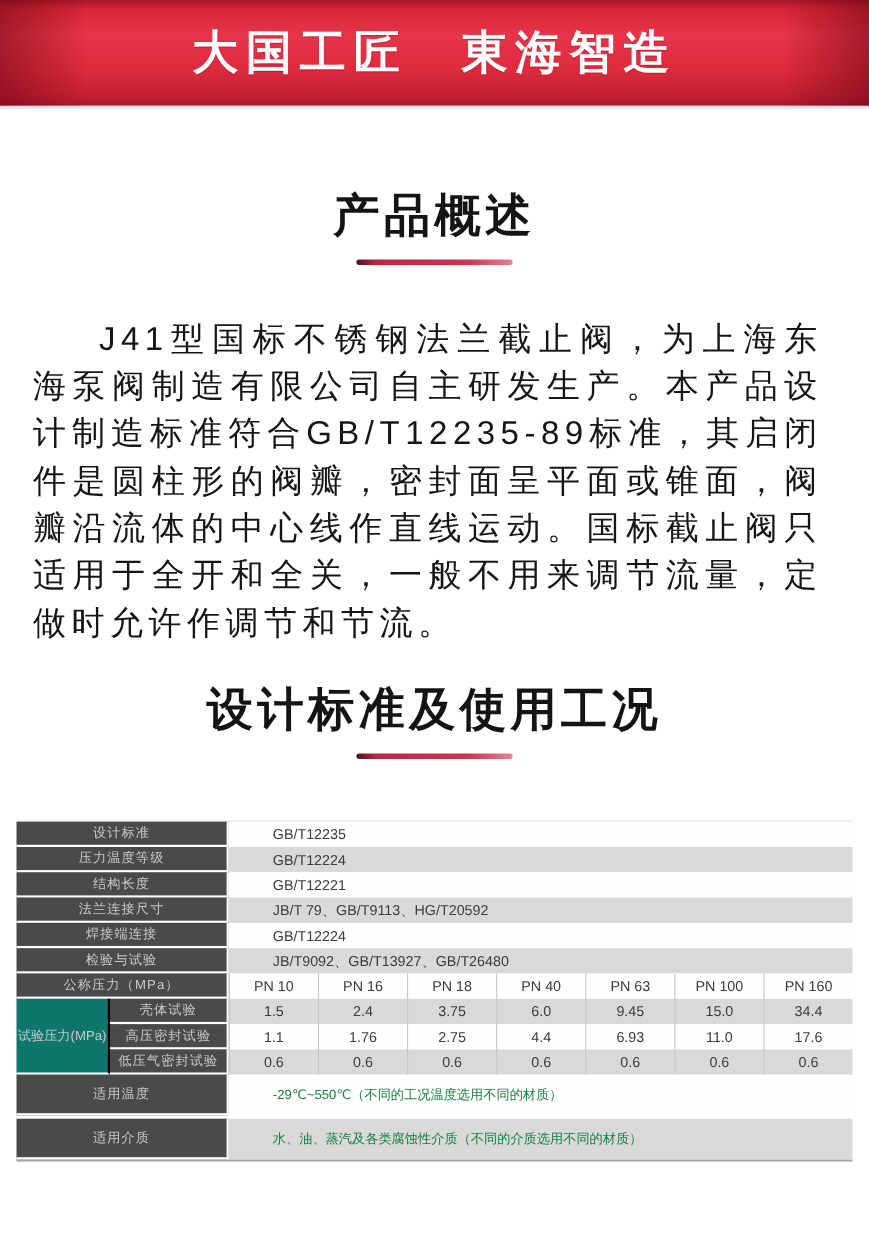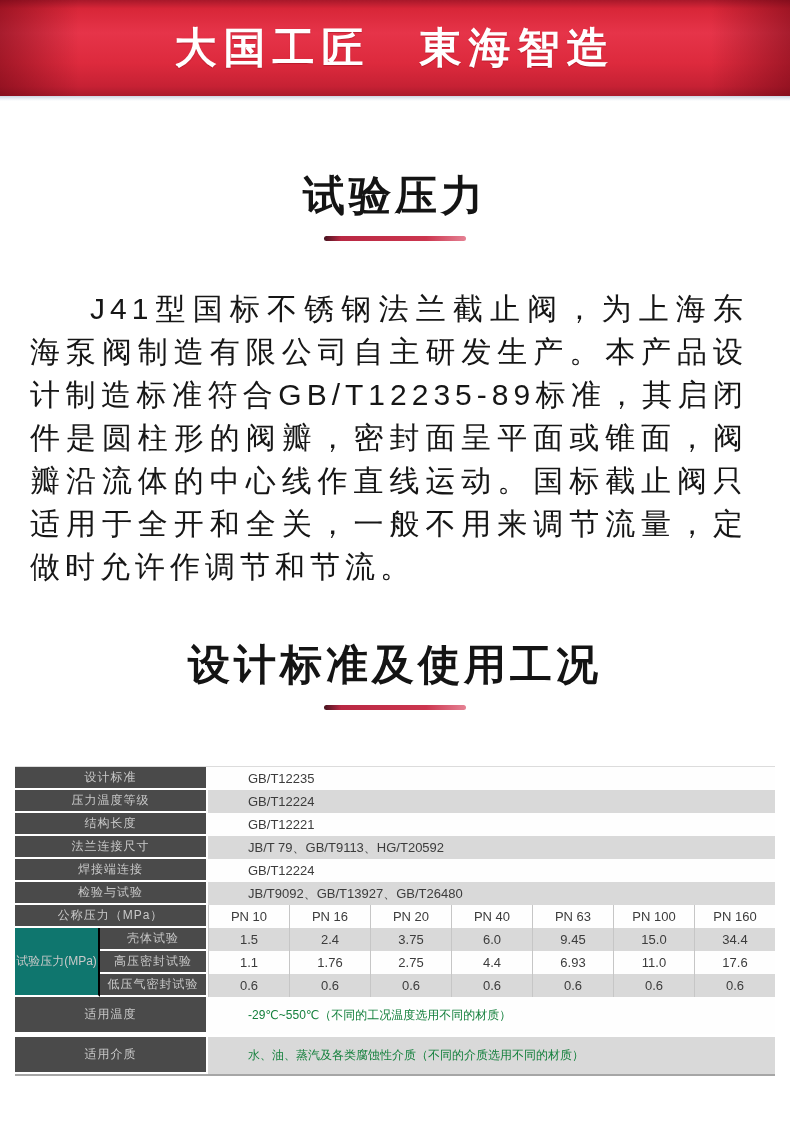--- a/index.html
+++ b/index.html
@@ -21,21 +21,21 @@
     text-shadow:0 1px 1px rgba(120,0,15,.35);
   }
   .banner-shadow{height:5px;background:linear-gradient(180deg,#ccd4e2 0%,#eef2f7 60%,#ffffff 100%);}
 
   
   .section-title{
     text-align:center;font-size:42px;font-weight:bold;color:#141414;
     letter-spacing:4px;line-height:50px;
   }
   .title-1{margin-top:70px;}
-  .title-2{margin-top:52px;}
+  .title-2{margin-top:32px;}
   .title-underline{
     width:142px;height:5px;margin:15px auto 0;border-radius:3px;
     background:linear-gradient(90deg,#46131f 0%,#b92843 12%,#cc364f 72%,#e58294 100%);
   }
 
   
   .intro{
     margin:46px 42px 0 30px;
     font-size:30px;line-height:43px;letter-spacing:5px;
     text-align:justify;text-indent:2em;color:#161616;
@@ -81,21 +81,21 @@
   .gap-top{margin-top:3px;}
 </style>
 </head>
 <body>
 
 <div class="banner">
   <div class="banner-title">大国工匠　東海智造</div>
 </div>
 <div class="banner-shadow"></div>
 
-<div class="section-title title-1">试验压力</div>
+<div class="section-title title-1">产品概述</div>
 <div class="title-underline"></div>
 
 <p class="intro">J41型国标不锈钢法兰截止阀，为上海东海泵阀制造有限公司自主研发生产。本产品设计制造标准符合GB/T12235-89标准，其启闭件是圆柱形的阀瓣，密封面呈平面或锥面，阀瓣沿流体的中心线作直线运动。国标截止阀只适用于全开和全关，一般不用来调节流量，定做时允许作调节和节流。</p>
 
 <div class="section-title title-2">设计标准及使用工况</div>
 <div class="title-underline"></div>
 
 <div class="spec-table">
 
   <div class="trow">
@@ -120,21 +120,21 @@
   </div>
   <div class="trow">
     <div class="t-label">检验与试验</div>
     <div class="t-value bg-g">JB/T9092、GB/T13927、GB/T26480</div>
   </div>
 
   <div class="trow">
     <div class="t-label">公称压力（MPa）</div>
     <div class="t-data bg-w">PN 10</div>
     <div class="t-data bg-w">PN 16</div>
-    <div class="t-data bg-w">PN 20</div>
+    <div class="t-data bg-w">PN 18</div>
     <div class="t-data bg-w">PN 40</div>
     <div class="t-data bg-w">PN 63</div>
     <div class="t-data bg-w">PN 100</div>
     <div class="t-data bg-w">PN 160</div>
   </div>
 
   <div class="tp-block">
     <div class="tp-group">试验压力(MPa)</div>
     <div class="tp-rows">
       <div class="trow">

